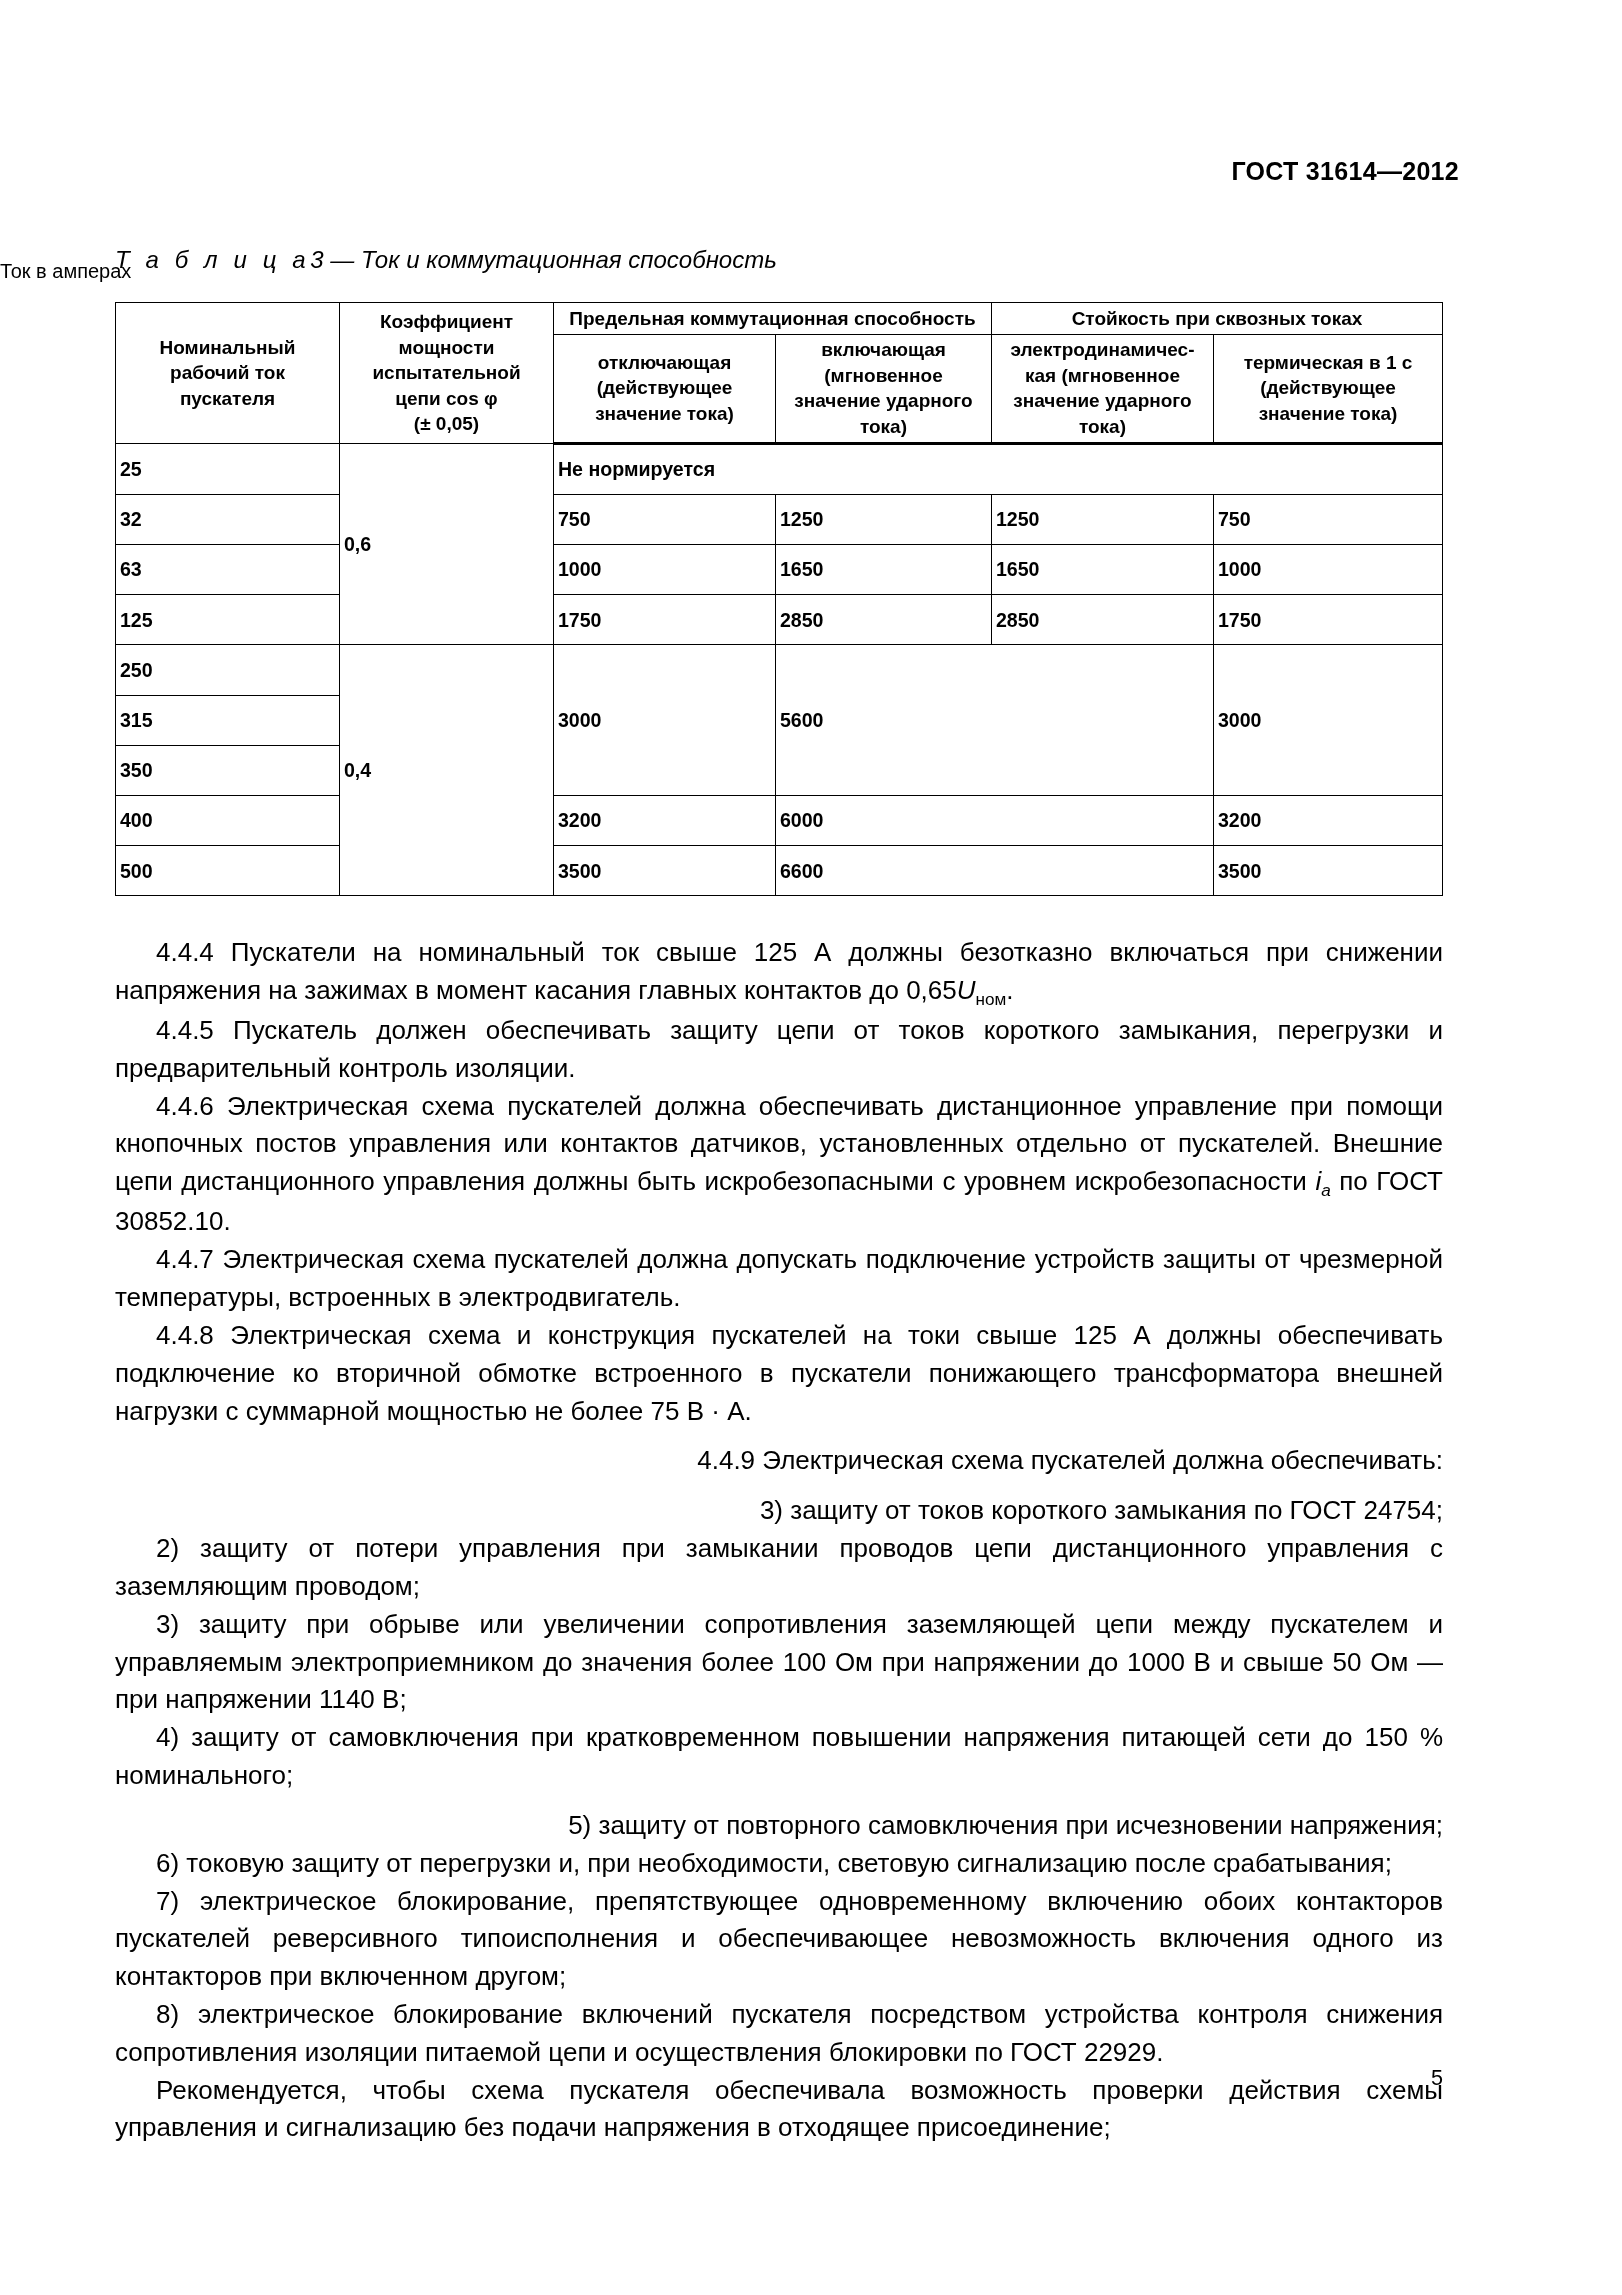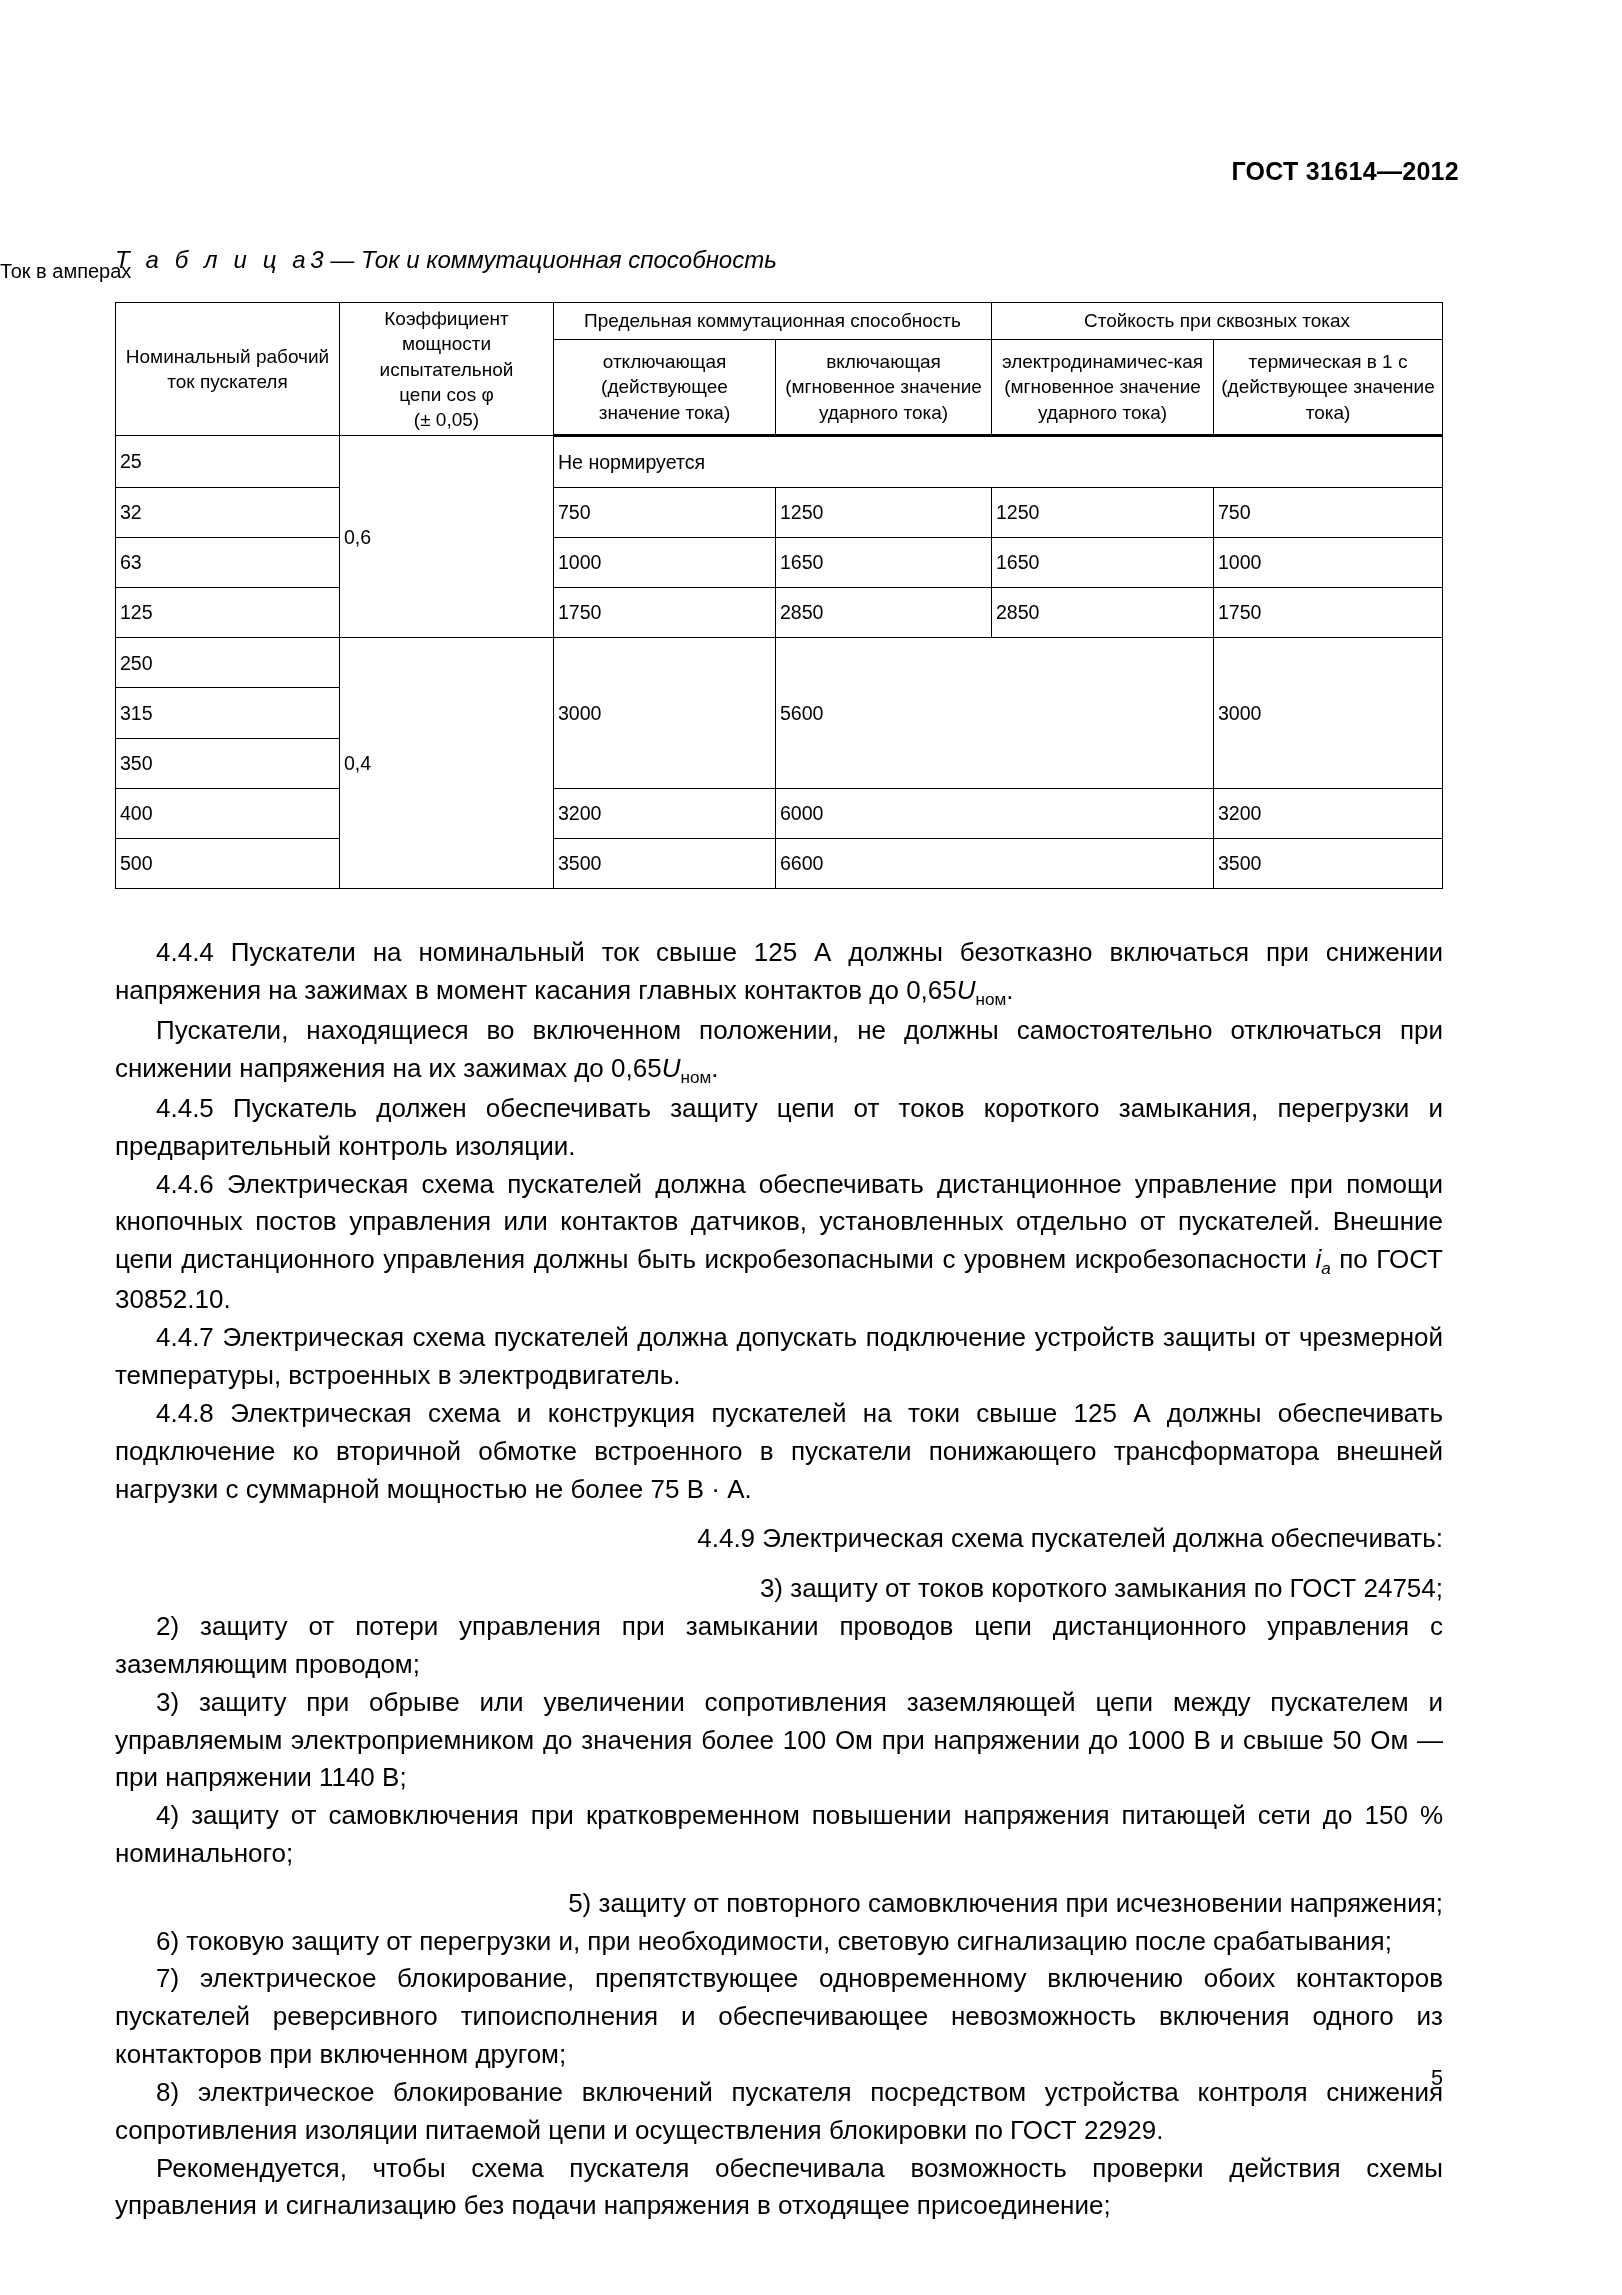--- a/index.html
+++ b/index.html
@@ -60,21 +60,21 @@
   table.gost {
     border-collapse: collapse;
     width: 1328px;
     table-layout: fixed;
     font-size: 19px;
   }
   table.gost th,
   table.gost td {
     border: 1.3px solid #000000;
     vertical-align: middle;
-    font-weight: normal;
+    font-weight: bold;
     padding: 2.6px 3.9px;
     line-height: 1.34;
   }
   table.gost thead th {
     font-size: 19px;
   }
   table.gost .thick-under {
     border-bottom-width: 3.3px;
   }
   table.gost tbody td {
@@ -218,21 +218,20 @@
           <td>3500</td>
         </tr>
       </tbody>
     </table>
   </div>
 
   <div class="body-text">
 
     <p class="indent"><span>4.4.4  Пускатели на номинальный ток свыше 125 А должны безотказно включаться при снижении напряжения на зажимах в момент касания главных контактов до 0,65</span><span class="ital">U</span><span class="sub-txt">ном</span><span>.</span></p>
 
-    <p class="indent"><span>Пускатели, находящиеся во включенном положении, не должны самостоятельно отключаться при снижении напряжения на их зажимах до 0,65</span><span class="ital">U</span><span class="sub-txt">ном</span><span>.</span></p>
 
     <p class="indent">4.4.5  Пускатель должен обеспечивать защиту цепи от токов короткого замыкания, перегрузки и предварительный контроль изоляции.</p>
 
     <p class="indent"><span>4.4.6  Электрическая схема пускателей должна обеспечивать дистанционное управление при помощи кнопочных постов управления или контактов датчиков, установленных отдельно от пускателей. Внешние цепи дистанционного управления должны быть искробезопасными с уровнем искробезопасности </span><span class="ital">i</span><span class="sub-txt ital">a</span><span> по ГОСТ 30852.10.</span></p>
 
     <p class="indent">4.4.7  Электрическая схема пускателей должна допускать подключение устройств защиты от чрезмерной температуры, встроенных в электродвигатель.</p>
 
     <p class="indent">4.4.8  Электрическая схема и конструкция пускателей на токи свыше 125 А должны обеспечивать подключение ко вторичной обмотке встроенного в пускатели понижающего трансформатора внешней нагрузки с суммарной мощностью не более 75 В · А.</p>
 
     <p class="indent no-just">4.4.9  Электрическая схема пускателей должна обеспечивать:</p>

